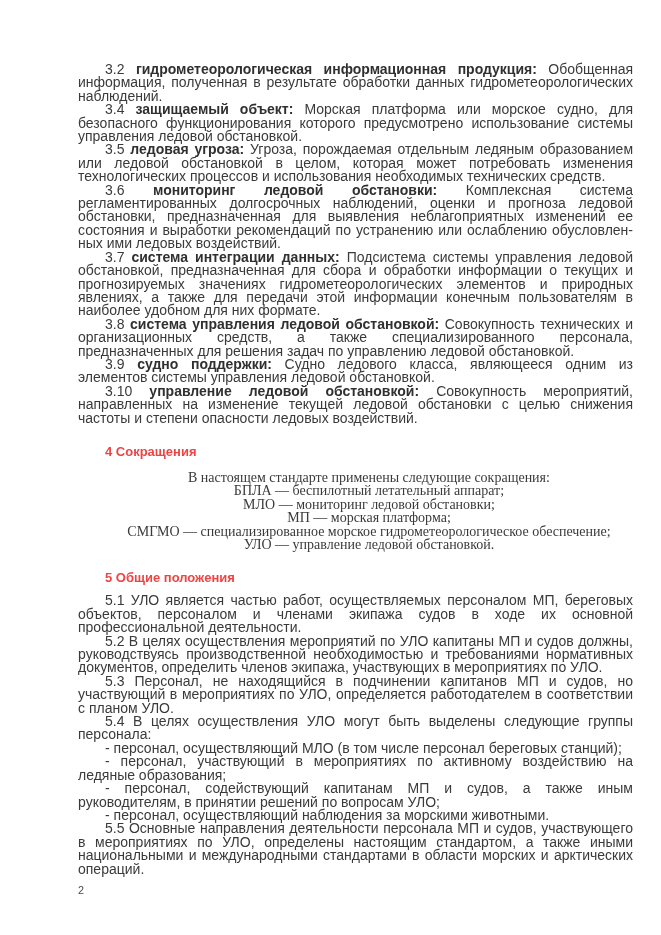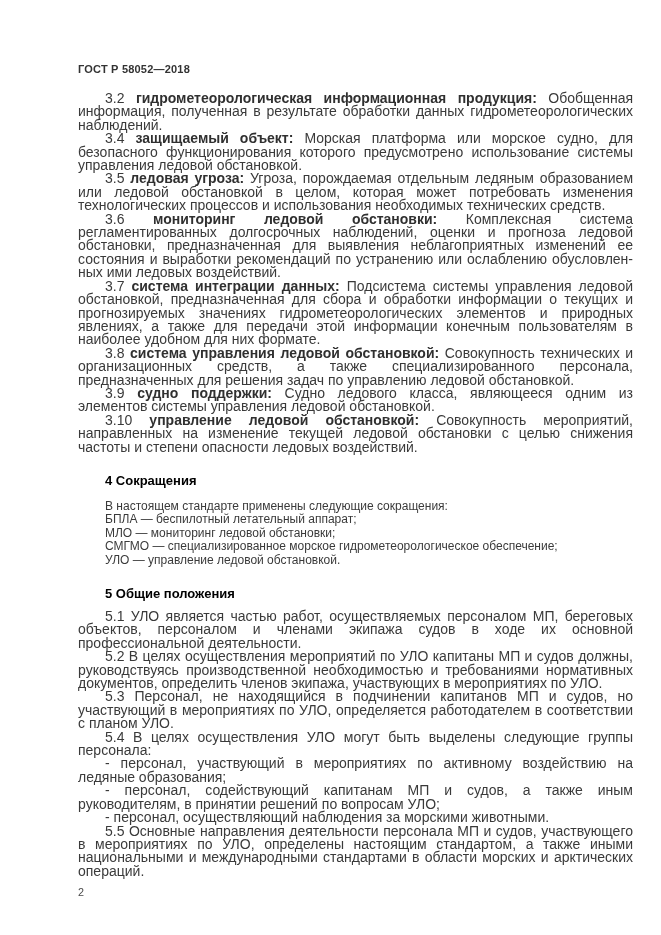--- a/index.html
+++ b/index.html
@@ -27,45 +27,45 @@
     line-height:13.4px;
     text-align:justify;
     text-indent:27px;
     hyphens:manual;
   }
   .b { font-weight:bold; color:#303030; }
   .h2 {
     font-weight:bold;
     font-size:13px;
     line-height:15px;
-    color:#000000;
+    color:#ef4444;
     margin:19px 0 12px 0;
     padding-left:27px;
   }
   .h2-five { margin-bottom:9px; }
   .abbr-line {
     margin:0;
-    font-size:12px;
+    font-size:14px;
     line-height:13.4px;
     padding-left:27px;
-    text-align:left;
+    text-align:center;
+    font-family:Liberation Serif, serif;
   }
   .pagenum {
     margin:8px 0 0 0;
     font-size:10.8px;
     line-height:13.4px;
     color:#4a4a4a;
   }
 </style>
 </head>
 <body>
 
 <div class="page">
 
-  <p class="doc-header">ГОСТ Р 58052—2018</p>
 
   <div>
     <p class="para">
       <span>3.2</span>
       <span class="b">гидрометеорологическая информационная продукция:</span>
       <span>Обобщенная информация, полу­ченная в результате обработки данных гидрометеорологических наблюдений.</span>
     </p>
     <p class="para">
       <span>3.4</span>
       <span class="b">защищаемый объект:</span>
@@ -101,30 +101,32 @@
       <span class="b">управление ледовой обстановкой:</span>
       <span>Совокупность мероприятий, направленных на из­менение текущей ледовой обстановки с целью снижения частоты и степени опасности ледовых воздействий.</span>
     </p>
   </div>
 
   <div>
     <p class="h2">4 Сокращения</p>
     <p class="abbr-line">В настоящем стандарте применены следующие сокращения:</p>
     <p class="abbr-line">БПЛА — беспилотный летательный аппарат;</p>
     <p class="abbr-line">МЛО — мониторинг ледовой обстановки;</p>
+    <p class="abbr-line">МП — морская платформа;</p>
     <p class="abbr-line">СМГМО — специализированное морское гидрометеорологическое обеспечение;</p>
     <p class="abbr-line">УЛО — управление ледовой обстановкой.</p>
   </div>
 
   <div>
     <p class="h2 h2-five">5 Общие положения</p>
     <p class="para">5.1 УЛО является частью работ, осуществляемых персоналом МП, береговых объектов, персона­лом и членами экипажа судов в ходе их основной профессиональной деятельности.</p>
     <p class="para">5.2 В целях осуществления мероприятий по УЛО капитаны МП и судов должны, руководствуясь производственной необходимостью и требованиями нормативных документов, определить членов эки­пажа, участвующих в мероприятиях по УЛО.</p>
     <p class="para">5.3 Персонал, не находящийся в подчинении капитанов МП и судов, но участвующий в мероприя­тиях по УЛО, определяется работодателем в соответствии с планом УЛО.</p>
     <p class="para">5.4 В целях осуществления УЛО могут быть выделены следующие группы персонала:</p>
+    <p class="para">- персонал, осуществляющий МЛО (в том числе персонал береговых станций);</p>
     <p class="para">- персонал, участвующий в мероприятиях по активному воздействию на ледяные образования;</p>
     <p class="para">- персонал, содействующий капитанам МП и судов, а также иным руководителям, в принятии ре­шений по вопросам УЛО;</p>
     <p class="para">- персонал, осуществляющий наблюдения за морскими животными.</p>
     <p class="para">5.5 Основные направления деятельности персонала МП и судов, участвующего в мероприятиях по УЛО, определены настоящим стандартом, а также иными национальными и международными стан­дартами в области морских и арктических операций.</p>
   </div>
 
   <p class="pagenum">2</p>
 
 </div>
 

